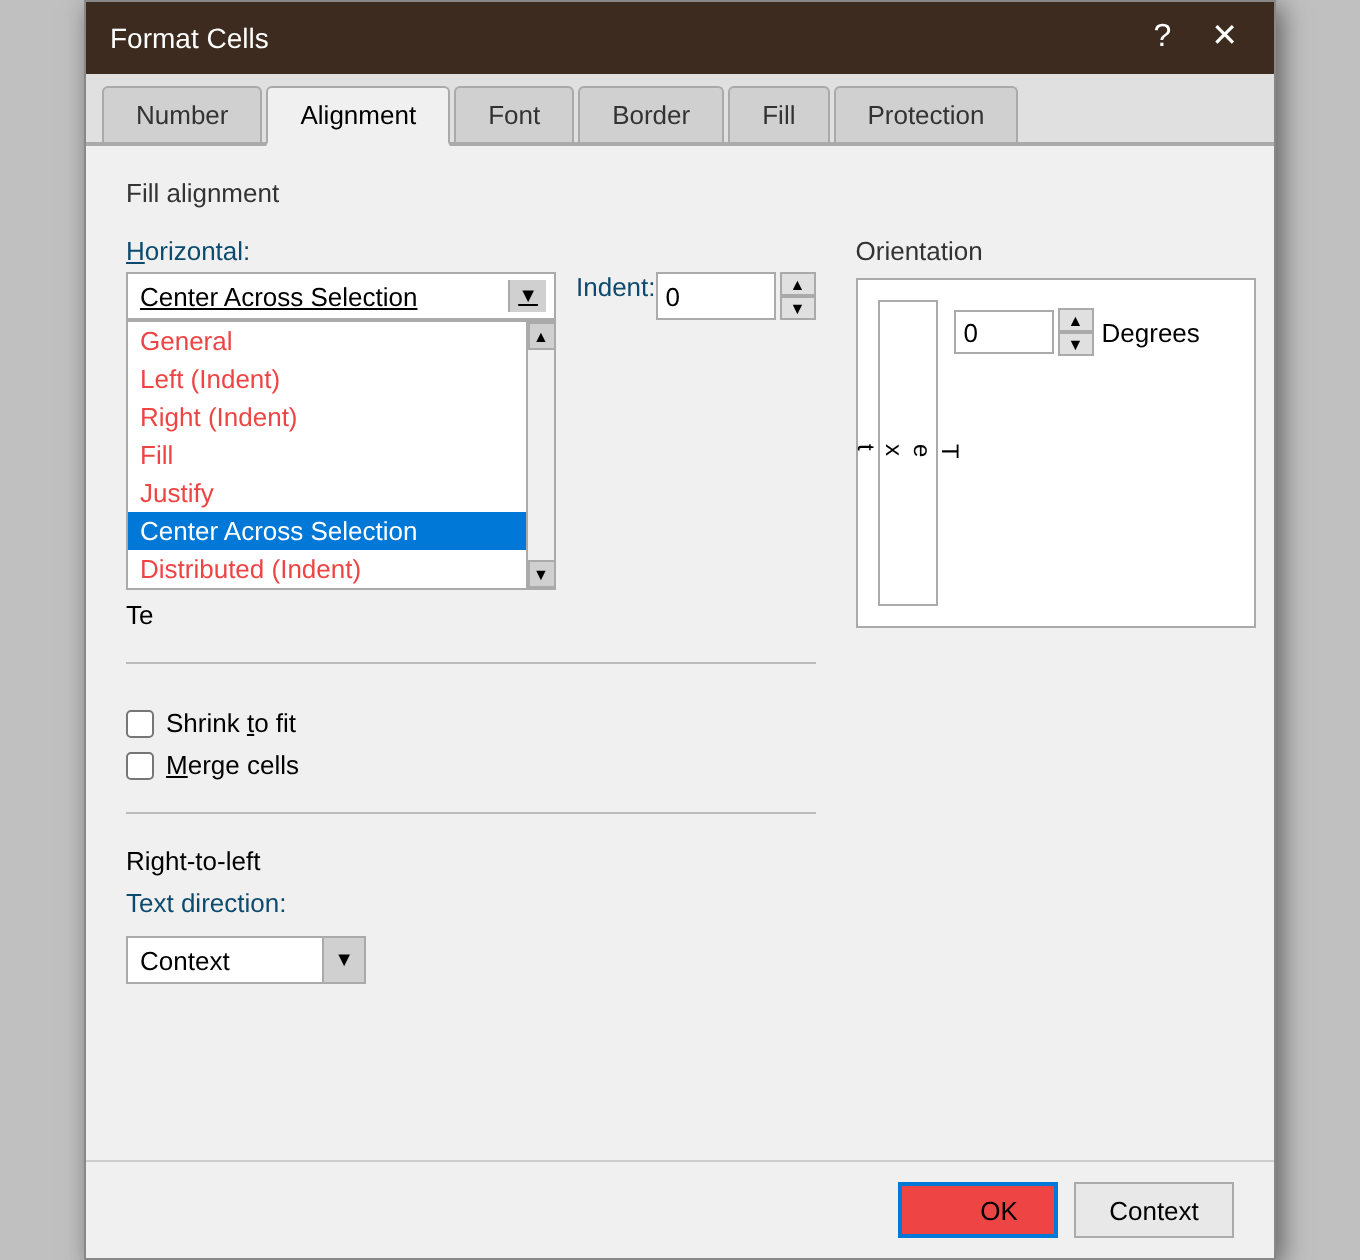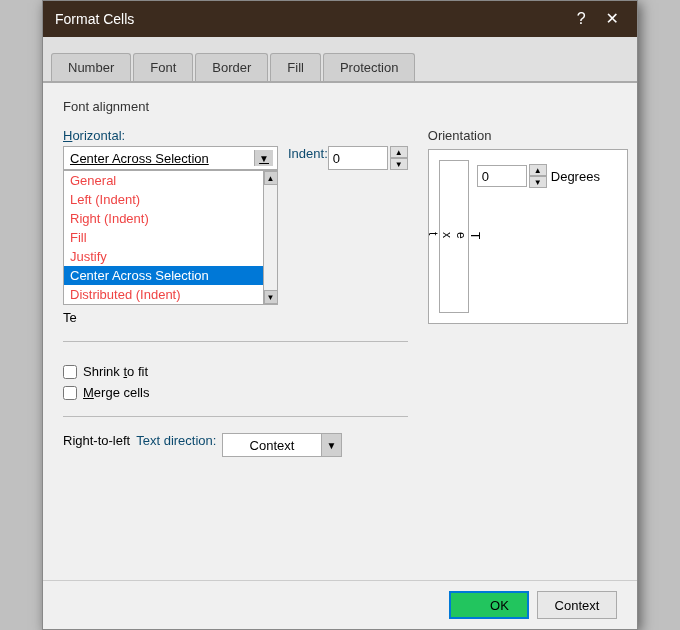--- a/index.html
+++ b/index.html
@@ -37,21 +37,21 @@
       cursor: pointer;
       font-size: 16px;
       padding: 2px 6px;
       line-height: 1;
     }
 
     .tabs {
       display: flex;
       background: #e0e0e0;
       border-bottom: 2px solid #aaa;
-      padding: 16px 8px 0;
+      padding: 6px 8px 0;
       gap: 2px;
     }
 
     .tab {
       padding: 6px 16px;
       cursor: pointer;
       border: 1px solid #aaa;
       border-bottom: none;
       background: #d0d0d0;
       color: #333;
@@ -186,21 +186,21 @@
     }
 
     .text-control-section { display: flex; flex-direction: column; gap: 6px; margin-top: 6px; }
 
     .checkbox-row { display: flex; align-items: center; gap: 6px; }
 
     .checkbox-row input[type="checkbox"] { width: 14px; height: 14px; }
 
     .divider { border: none; border-top: 1px solid #bbb; margin: 6px 0; }
 
-    .rtl-section { display: flex; flex-direction: row; gap: 6px; text-align: center; }
+    .rtl-section { display: flex; flex-direction: column; gap: 6px; }
 
     .direction-dropdown {
       width: 120px;
       display: flex;
       align-items: center;
       border: 1px solid #aaa;
       background: white;
       height: 24px;
       cursor: pointer;
       font-size: 13px;
@@ -301,47 +301,48 @@
       height: 28px;
       padding: 4px 16px;
       border: 1px solid #aaa;
       cursor: pointer;
       font-size: 13px;
       background: #e8e8e8;
     }
 
     .footer-btn.ok {
       border: 2px solid #0078d7;
-      background: #22c55e;
+      background: #ef4444;
       padding-left: 37px;
     }
   </style>
 </head>
 <body>
 
 <div class="dialog">
 
   <div class="title-bar">
     <span class="title-bar-title">Format Cells</span>
     <div class="title-bar-controls">
       <button class="title-btn">?</button>
       <button class="title-btn">✕</button>
     </div>
   </div>
 
   <div class="tabs">
     <div class="tab">Number</div>
+    <div class="tab active">Alignment</div>
     <div class="tab">Font</div>
     <div class="tab">Border</div>
     <div class="tab">Fill</div>
     <div class="tab">Protection</div>
   </div>
 
   <div class="content">
-    <div style="font-size:13px; color:#333; margin-bottom:2px;">Font alignment</div>
+    <div style="font-size:13px; color:#333; margin-bottom:2px;">Fill alignment</div>
 
     <div class="row">
 
       <div class="left-panel">
 
         <div>
           <div class="field-label"><u>H</u>orizontal:</div>
           <div style="display:flex; gap:10px; align-items:flex-start;">
             <div class="dropdown-container">
               <div class="dropdown-btn">

